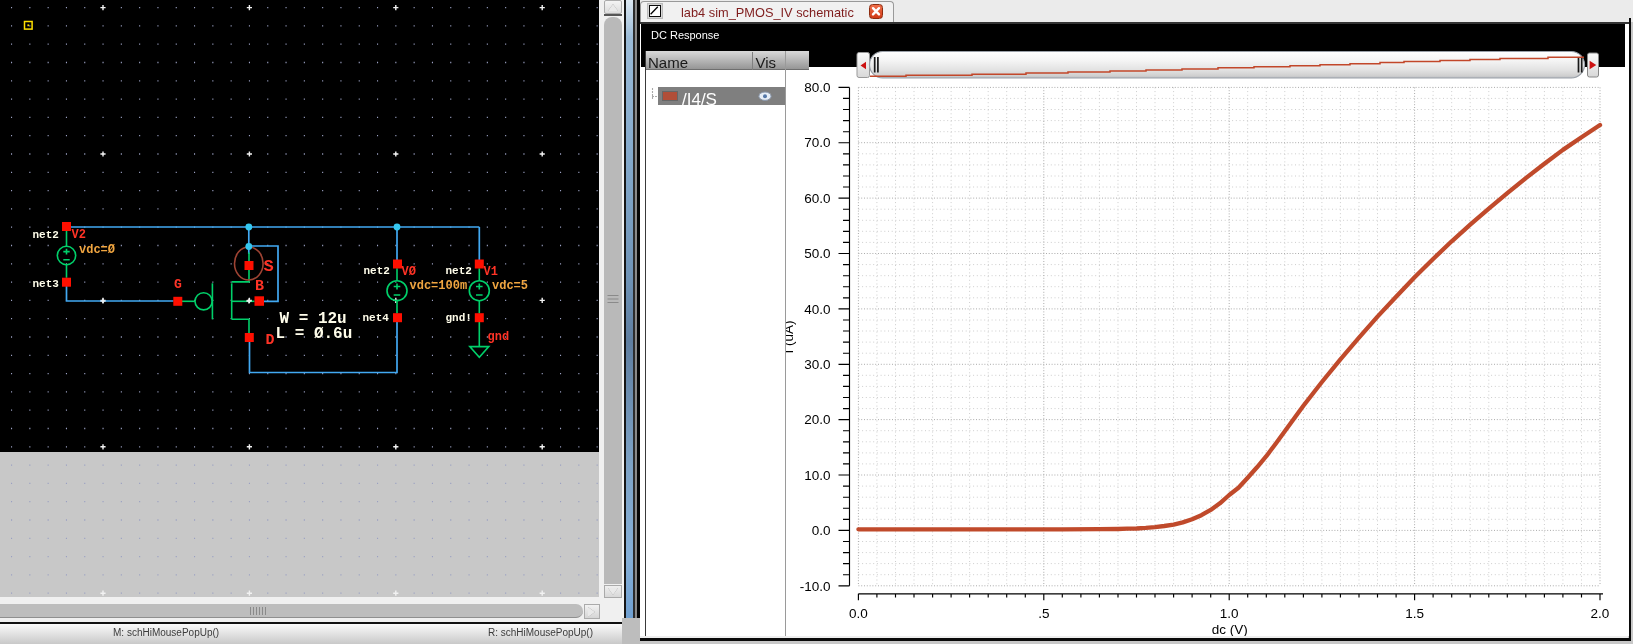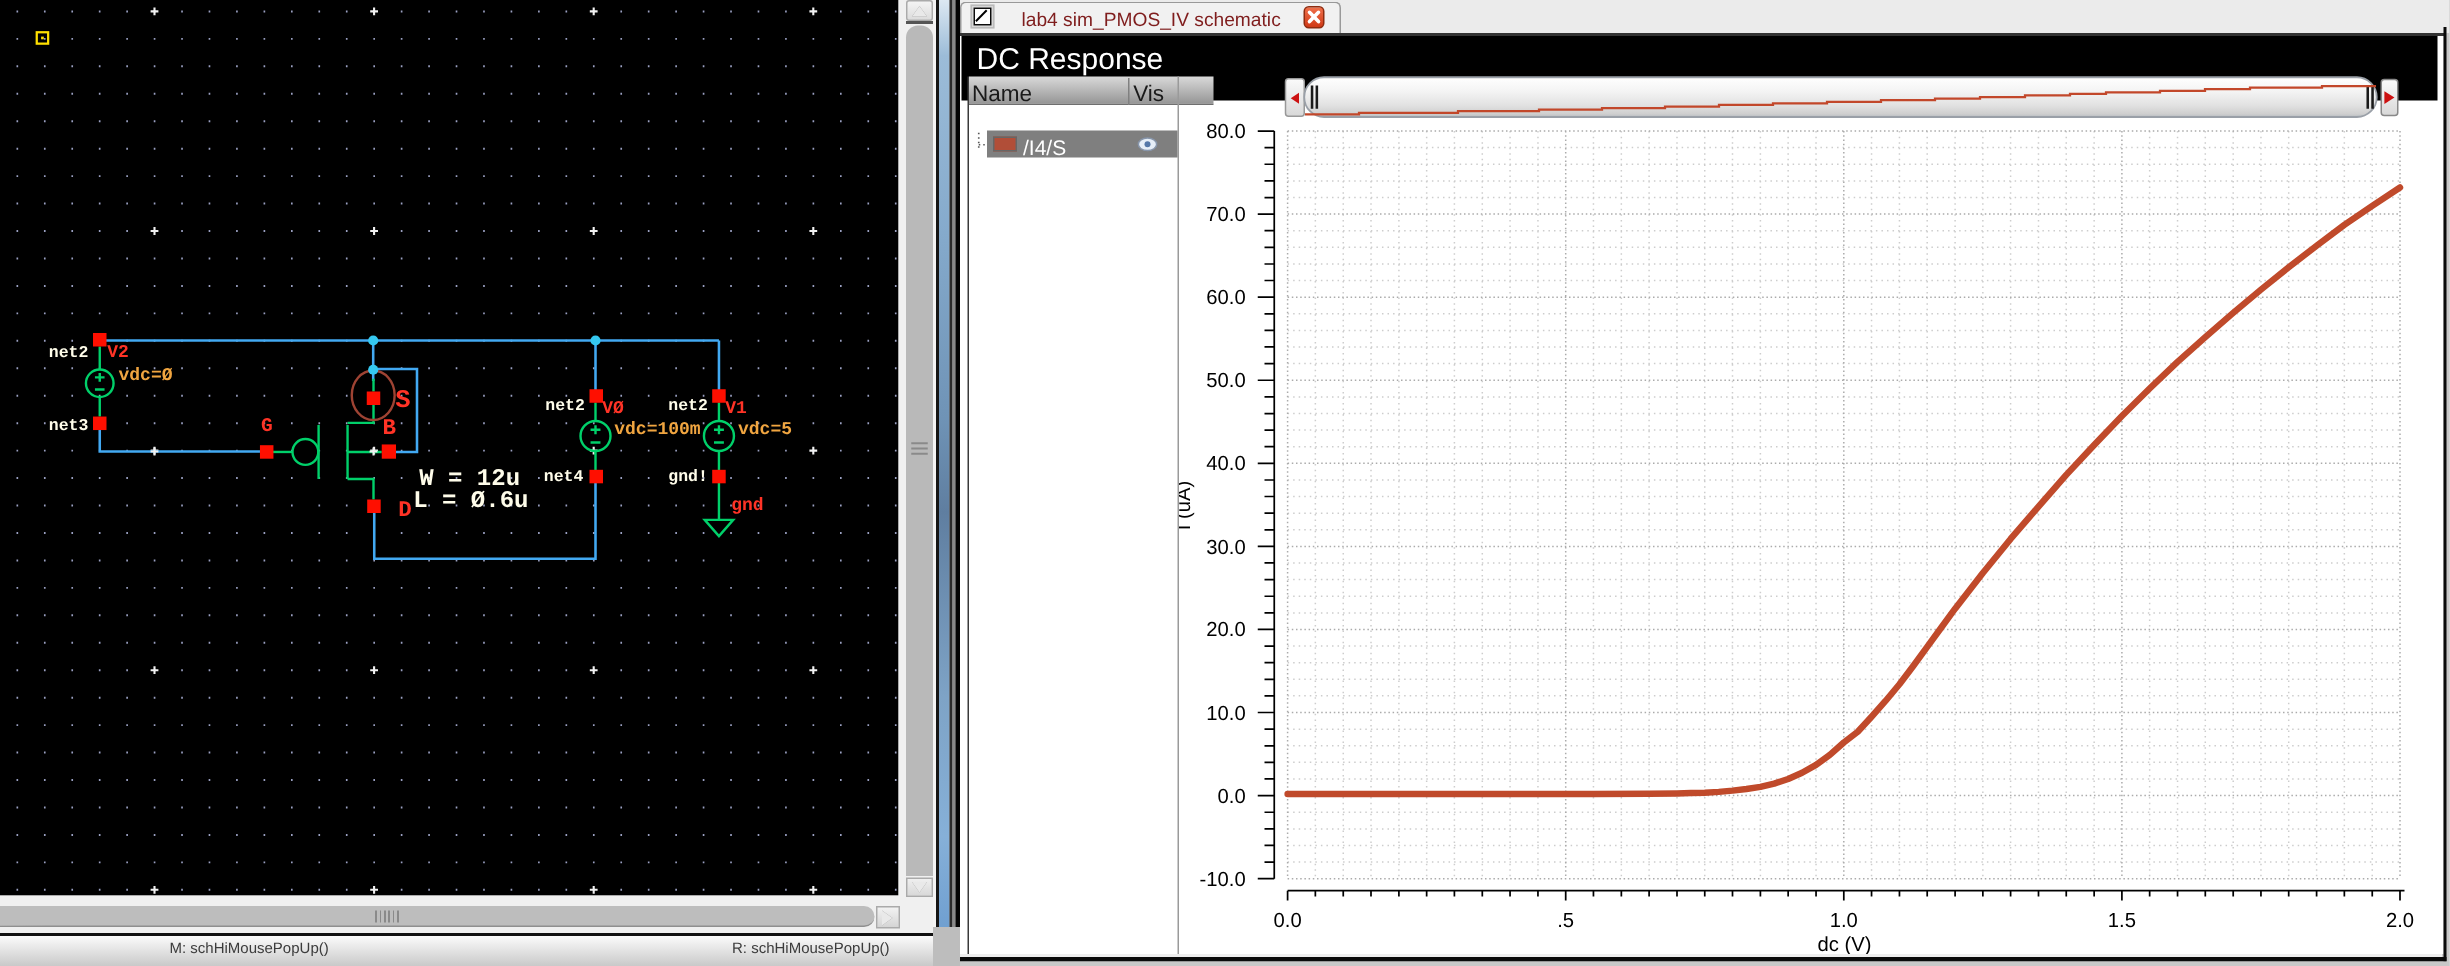--- a/index.html
+++ b/index.html
@@ -1,20 +1,20 @@
 <!DOCTYPE html>
 <html><head><meta charset="utf-8">
 <style>
 *{margin:0;padding:0;box-sizing:border-box}
 svg{display:block}
 html,body{width:1633px;height:644px;overflow:hidden;background:#c8c8c8;font-family:"Liberation Sans",sans-serif}
 #app{position:relative;width:1633px;height:644px}
 .abs{position:absolute}
 
-#canvas{left:0;top:0;width:599px;height:597px;background:#000}
+#canvas{left:0;top:0;width:599px;height:452px;background:#000}
 #lv-track{left:599px;top:0;width:24px;height:622px;background:#f0f0f0}
 #lv-up{left:603.5px;top:0;width:18px;height:14px;background:linear-gradient(#f4f4f4,#dcdcdc);border:1px solid #aaa;border-radius:2px}
 #lv-upline{left:603.5px;top:14px;width:18px;height:1.6px;background:#555}
 #lv-thumb{left:603.5px;top:16.5px;width:18px;height:567px;background:#b9b9b9;border-radius:8px 8px 0 0}
 #lv-down{left:603.5px;top:585px;width:18px;height:12.5px;background:linear-gradient(#efefef,#d8d8d8);border:1px solid #aaa}
 .tri-up{width:0;height:0;border-left:5px solid transparent;border-right:5px solid transparent;border-bottom:7px solid #e9e9e9;margin:3px auto 0;filter:drop-shadow(0 0 0.5px #888)}
 .tri-down{width:0;height:0;border-left:5px solid transparent;border-right:5px solid transparent;border-top:7px solid #e9e9e9;margin:2px auto 0;filter:drop-shadow(0 0 0.5px #888)}
 #lh-zone{left:0;top:597px;width:603px;height:25px;background:#f0f0f0}
 #lh-thumb{left:0;top:604px;width:583px;height:13.5px;background:#bdbdbd;border-radius:0 7px 7px 0;border-bottom:1px solid #8f8f8f}
 #lh-grip{left:250px;top:607px;width:16px;height:8px;background-image:repeating-linear-gradient(90deg,#8a8a8a 0,#8a8a8a 1px,transparent 1px,transparent 3px)}
@@ -33,36 +33,36 @@
 #rw-b4{left:637px;top:0;width:3px;height:638px;background:#050505}
 #rw-corner{left:622px;top:618px;width:18px;height:26px;background:#bdbdbd}
 #rw-tabbar{left:640px;top:0;width:993px;height:22px;background:#ebebeb}
 #rw-tab{left:639.5px;top:0.5px;width:254px;height:21.5px;background:#f1f1f1;border:1px solid #999;border-bottom:none;border-radius:4px 4px 0 0}
 #rw-topline{left:640px;top:22px;width:990px;height:2px;background:#333}
 #tab-icon-o{left:646.5px;top:3px;width:16px;height:16px;background:#d7d7d7;border:1px solid #bbb}
 #tab-icon{left:648.5px;top:5px;width:12px;height:12px;background:#fff;border:1.6px solid #0c0c0c}
 #tab-title{left:681px;top:4.5px;font-size:12.8px;color:#7f1d1d}
 #tab-close{left:869px;top:4px;width:14px;height:14.5px;background:linear-gradient(#ef6f4a,#d03a17);border:1px solid #8e2c10;border-radius:3.5px}
 #rw-content{left:640px;top:24px;width:988.5px;height:612px;background:#fff}
-#dcbar{left:641px;top:24px;width:984px;height:43px;background:#000;color:#fff;font-size:20px}
+#dcbar{left:641px;top:24px;width:984px;height:43px;background:#000;color:#fff;font-size:11px}
 #dcbar span{position:absolute;left:10px;top:5px}
 #rw-rb{left:1628.5px;top:18px;width:2px;height:623px;background:#0a0a0a}
 #rw-bot1{left:640px;top:635.7px;width:988px;height:2.3px;background:#eee}
 #rw-bot2{left:623.5px;top:638px;width:1007px;height:3px;background:#0a0a0a}
 #rw-bot3{left:623.5px;top:641px;width:1009.5px;height:3px;background:#c8c8c8}
 
 #pnl-bl{left:644.5px;top:50.5px;width:1.6px;height:585px;background:#3a3a3a}
 #pnl-hdr{left:646px;top:50.5px;width:163px;height:19.8px;background:linear-gradient(#d9d9d9,#969696);border-bottom:1px solid #6f6f6f;color:#1a1a1a;font-size:15px}
 #pnl-hdr .n{position:absolute;left:2px;top:3px}
 #pnl-hdr .v{position:absolute;left:109.5px;top:3px}
 #pnl-vd{left:752px;top:52px;width:1.2px;height:18px;background:#808080}
 #pnl-div{left:784.7px;top:50.5px;width:1.2px;height:585px;background:#9a9a9a}
 #row-sel{left:657.8px;top:87px;width:126.9px;height:17.8px;background:#7f7f7f}
 #row-swatch{left:661.5px;top:91.3px;width:16.3px;height:9.8px;background:#b14e38;border:0.5px solid #666}
-#row-name{left:682px;top:89.5px;color:#fff;font-size:14px}
+#row-name{left:682px;top:89.5px;color:#fff;font-size:17px}
 .al{font-size:13.5px;fill:#000;font-family:"Liberation Sans",sans-serif}
 </style></head>
 <body>
 <div id="app">
 
 <div class="abs" id="canvas">
 <svg width="599" height="597" viewBox="0 0 599 597">
 <path d="M11.0 7.6h1.1M29.3 7.6h1.1M47.6 7.6h1.1M65.9 7.6h1.1M84.2 7.6h1.1M102.5 7.6h1.1M120.8 7.6h1.1M139.1 7.6h1.1M157.4 7.6h1.1M175.7 7.6h1.1M194.0 7.6h1.1M212.3 7.6h1.1M230.6 7.6h1.1M248.9 7.6h1.1M267.2 7.6h1.1M285.5 7.6h1.1M303.8 7.6h1.1M322.1 7.6h1.1M340.4 7.6h1.1M358.7 7.6h1.1M377.0 7.6h1.1M395.3 7.6h1.1M413.6 7.6h1.1M431.9 7.6h1.1M450.2 7.6h1.1M468.5 7.6h1.1M486.8 7.6h1.1M505.1 7.6h1.1M523.4 7.6h1.1M541.7 7.6h1.1M560.0 7.6h1.1M578.3 7.6h1.1M596.6 7.6h1.1M11.0 25.9h1.1M29.3 25.9h1.1M47.6 25.9h1.1M65.9 25.9h1.1M84.2 25.9h1.1M102.5 25.9h1.1M120.8 25.9h1.1M139.1 25.9h1.1M157.4 25.9h1.1M175.7 25.9h1.1M194.0 25.9h1.1M212.3 25.9h1.1M230.6 25.9h1.1M248.9 25.9h1.1M267.2 25.9h1.1M285.5 25.9h1.1M303.8 25.9h1.1M322.1 25.9h1.1M340.4 25.9h1.1M358.7 25.9h1.1M377.0 25.9h1.1M395.3 25.9h1.1M413.6 25.9h1.1M431.9 25.9h1.1M450.2 25.9h1.1M468.5 25.9h1.1M486.8 25.9h1.1M505.1 25.9h1.1M523.4 25.9h1.1M541.7 25.9h1.1M560.0 25.9h1.1M578.3 25.9h1.1M596.6 25.9h1.1M11.0 44.2h1.1M29.3 44.2h1.1M47.6 44.2h1.1M65.9 44.2h1.1M84.2 44.2h1.1M102.5 44.2h1.1M120.8 44.2h1.1M139.1 44.2h1.1M157.4 44.2h1.1M175.7 44.2h1.1M194.0 44.2h1.1M212.3 44.2h1.1M230.6 44.2h1.1M248.9 44.2h1.1M267.2 44.2h1.1M285.5 44.2h1.1M303.8 44.2h1.1M322.1 44.2h1.1M340.4 44.2h1.1M358.7 44.2h1.1M377.0 44.2h1.1M395.3 44.2h1.1M413.6 44.2h1.1M431.9 44.2h1.1M450.2 44.2h1.1M468.5 44.2h1.1M486.8 44.2h1.1M505.1 44.2h1.1M523.4 44.2h1.1M541.7 44.2h1.1M560.0 44.2h1.1M578.3 44.2h1.1M596.6 44.2h1.1M11.0 62.5h1.1M29.3 62.5h1.1M47.6 62.5h1.1M65.9 62.5h1.1M84.2 62.5h1.1M102.5 62.5h1.1M120.8 62.5h1.1M139.1 62.5h1.1M157.4 62.5h1.1M175.7 62.5h1.1M194.0 62.5h1.1M212.3 62.5h1.1M230.6 62.5h1.1M248.9 62.5h1.1M267.2 62.5h1.1M285.5 62.5h1.1M303.8 62.5h1.1M322.1 62.5h1.1M340.4 62.5h1.1M358.7 62.5h1.1M377.0 62.5h1.1M395.3 62.5h1.1M413.6 62.5h1.1M431.9 62.5h1.1M450.2 62.5h1.1M468.5 62.5h1.1M486.8 62.5h1.1M505.1 62.5h1.1M523.4 62.5h1.1M541.7 62.5h1.1M560.0 62.5h1.1M578.3 62.5h1.1M596.6 62.5h1.1M11.0 80.8h1.1M29.3 80.8h1.1M47.6 80.8h1.1M65.9 80.8h1.1M84.2 80.8h1.1M102.5 80.8h1.1M120.8 80.8h1.1M139.1 80.8h1.1M157.4 80.8h1.1M175.7 80.8h1.1M194.0 80.8h1.1M212.3 80.8h1.1M230.6 80.8h1.1M248.9 80.8h1.1M267.2 80.8h1.1M285.5 80.8h1.1M303.8 80.8h1.1M322.1 80.8h1.1M340.4 80.8h1.1M358.7 80.8h1.1M377.0 80.8h1.1M395.3 80.8h1.1M413.6 80.8h1.1M431.9 80.8h1.1M450.2 80.8h1.1M468.5 80.8h1.1M486.8 80.8h1.1M505.1 80.8h1.1M523.4 80.8h1.1M541.7 80.8h1.1M560.0 80.8h1.1M578.3 80.8h1.1M596.6 80.8h1.1M11.0 99.1h1.1M29.3 99.1h1.1M47.6 99.1h1.1M65.9 99.1h1.1M84.2 99.1h1.1M102.5 99.1h1.1M120.8 99.1h1.1M139.1 99.1h1.1M157.4 99.1h1.1M175.7 99.1h1.1M194.0 99.1h1.1M212.3 99.1h1.1M230.6 99.1h1.1M248.9 99.1h1.1M267.2 99.1h1.1M285.5 99.1h1.1M303.8 99.1h1.1M322.1 99.1h1.1M340.4 99.1h1.1M358.7 99.1h1.1M377.0 99.1h1.1M395.3 99.1h1.1M413.6 99.1h1.1M431.9 99.1h1.1M450.2 99.1h1.1M468.5 99.1h1.1M486.8 99.1h1.1M505.1 99.1h1.1M523.4 99.1h1.1M541.7 99.1h1.1M560.0 99.1h1.1M578.3 99.1h1.1M596.6 99.1h1.1M11.0 117.4h1.1M29.3 117.4h1.1M47.6 117.4h1.1M65.9 117.4h1.1M84.2 117.4h1.1M102.5 117.4h1.1M120.8 117.4h1.1M139.1 117.4h1.1M157.4 117.4h1.1M175.7 117.4h1.1M194.0 117.4h1.1M212.3 117.4h1.1M230.6 117.4h1.1M248.9 117.4h1.1M267.2 117.4h1.1M285.5 117.4h1.1M303.8 117.4h1.1M322.1 117.4h1.1M340.4 117.4h1.1M358.7 117.4h1.1M377.0 117.4h1.1M395.3 117.4h1.1M413.6 117.4h1.1M431.9 117.4h1.1M450.2 117.4h1.1M468.5 117.4h1.1M486.8 117.4h1.1M505.1 117.4h1.1M523.4 117.4h1.1M541.7 117.4h1.1M560.0 117.4h1.1M578.3 117.4h1.1M596.6 117.4h1.1M11.0 135.7h1.1M29.3 135.7h1.1M47.6 135.7h1.1M65.9 135.7h1.1M84.2 135.7h1.1M102.5 135.7h1.1M120.8 135.7h1.1M139.1 135.7h1.1M157.4 135.7h1.1M175.7 135.7h1.1M194.0 135.7h1.1M212.3 135.7h1.1M230.6 135.7h1.1M248.9 135.7h1.1M267.2 135.7h1.1M285.5 135.7h1.1M303.8 135.7h1.1M322.1 135.7h1.1M340.4 135.7h1.1M358.7 135.7h1.1M377.0 135.7h1.1M395.3 135.7h1.1M413.6 135.7h1.1M431.9 135.7h1.1M450.2 135.7h1.1M468.5 135.7h1.1M486.8 135.7h1.1M505.1 135.7h1.1M523.4 135.7h1.1M541.7 135.7h1.1M560.0 135.7h1.1M578.3 135.7h1.1M596.6 135.7h1.1M11.0 154.0h1.1M29.3 154.0h1.1M47.6 154.0h1.1M65.9 154.0h1.1M84.2 154.0h1.1M102.5 154.0h1.1M120.8 154.0h1.1M139.1 154.0h1.1M157.4 154.0h1.1M175.7 154.0h1.1M194.0 154.0h1.1M212.3 154.0h1.1M230.6 154.0h1.1M248.9 154.0h1.1M267.2 154.0h1.1M285.5 154.0h1.1M303.8 154.0h1.1M322.1 154.0h1.1M340.4 154.0h1.1M358.7 154.0h1.1M377.0 154.0h1.1M395.3 154.0h1.1M413.6 154.0h1.1M431.9 154.0h1.1M450.2 154.0h1.1M468.5 154.0h1.1M486.8 154.0h1.1M505.1 154.0h1.1M523.4 154.0h1.1M541.7 154.0h1.1M560.0 154.0h1.1M578.3 154.0h1.1M596.6 154.0h1.1M11.0 172.3h1.1M29.3 172.3h1.1M47.6 172.3h1.1M65.9 172.3h1.1M84.2 172.3h1.1M102.5 172.3h1.1M120.8 172.3h1.1M139.1 172.3h1.1M157.4 172.3h1.1M175.7 172.3h1.1M194.0 172.3h1.1M212.3 172.3h1.1M230.6 172.3h1.1M248.9 172.3h1.1M267.2 172.3h1.1M285.5 172.3h1.1M303.8 172.3h1.1M322.1 172.3h1.1M340.4 172.3h1.1M358.7 172.3h1.1M377.0 172.3h1.1M395.3 172.3h1.1M413.6 172.3h1.1M431.9 172.3h1.1M450.2 172.3h1.1M468.5 172.3h1.1M486.8 172.3h1.1M505.1 172.3h1.1M523.4 172.3h1.1M541.7 172.3h1.1M560.0 172.3h1.1M578.3 172.3h1.1M596.6 172.3h1.1M11.0 190.6h1.1M29.3 190.6h1.1M47.6 190.6h1.1M65.9 190.6h1.1M84.2 190.6h1.1M102.5 190.6h1.1M120.8 190.6h1.1M139.1 190.6h1.1M157.4 190.6h1.1M175.7 190.6h1.1M194.0 190.6h1.1M212.3 190.6h1.1M230.6 190.6h1.1M248.9 190.6h1.1M267.2 190.6h1.1M285.5 190.6h1.1M303.8 190.6h1.1M322.1 190.6h1.1M340.4 190.6h1.1M358.7 190.6h1.1M377.0 190.6h1.1M395.3 190.6h1.1M413.6 190.6h1.1M431.9 190.6h1.1M450.2 190.6h1.1M468.5 190.6h1.1M486.8 190.6h1.1M505.1 190.6h1.1M523.4 190.6h1.1M541.7 190.6h1.1M560.0 190.6h1.1M578.3 190.6h1.1M596.6 190.6h1.1M11.0 208.9h1.1M29.3 208.9h1.1M47.6 208.9h1.1M65.9 208.9h1.1M84.2 208.9h1.1M102.5 208.9h1.1M120.8 208.9h1.1M139.1 208.9h1.1M157.4 208.9h1.1M175.7 208.9h1.1M194.0 208.9h1.1M212.3 208.9h1.1M230.6 208.9h1.1M248.9 208.9h1.1M267.2 208.9h1.1M285.5 208.9h1.1M303.8 208.9h1.1M322.1 208.9h1.1M340.4 208.9h1.1M358.7 208.9h1.1M377.0 208.9h1.1M395.3 208.9h1.1M413.6 208.9h1.1M431.9 208.9h1.1M450.2 208.9h1.1M468.5 208.9h1.1M486.8 208.9h1.1M505.1 208.9h1.1M523.4 208.9h1.1M541.7 208.9h1.1M560.0 208.9h1.1M578.3 208.9h1.1M596.6 208.9h1.1M11.0 227.2h1.1M29.3 227.2h1.1M47.6 227.2h1.1M65.9 227.2h1.1M84.2 227.2h1.1M102.5 227.2h1.1M120.8 227.2h1.1M139.1 227.2h1.1M157.4 227.2h1.1M175.7 227.2h1.1M194.0 227.2h1.1M212.3 227.2h1.1M230.6 227.2h1.1M248.9 227.2h1.1M267.2 227.2h1.1M285.5 227.2h1.1M303.8 227.2h1.1M322.1 227.2h1.1M340.4 227.2h1.1M358.7 227.2h1.1M377.0 227.2h1.1M395.3 227.2h1.1M413.6 227.2h1.1M431.9 227.2h1.1M450.2 227.2h1.1M468.5 227.2h1.1M486.8 227.2h1.1M505.1 227.2h1.1M523.4 227.2h1.1M541.7 227.2h1.1M560.0 227.2h1.1M578.3 227.2h1.1M596.6 227.2h1.1M11.0 245.5h1.1M29.3 245.5h1.1M47.6 245.5h1.1M65.9 245.5h1.1M84.2 245.5h1.1M102.5 245.5h1.1M120.8 245.5h1.1M139.1 245.5h1.1M157.4 245.5h1.1M175.7 245.5h1.1M194.0 245.5h1.1M212.3 245.5h1.1M230.6 245.5h1.1M248.9 245.5h1.1M267.2 245.5h1.1M285.5 245.5h1.1M303.8 245.5h1.1M322.1 245.5h1.1M340.4 245.5h1.1M358.7 245.5h1.1M377.0 245.5h1.1M395.3 245.5h1.1M413.6 245.5h1.1M431.9 245.5h1.1M450.2 245.5h1.1M468.5 245.5h1.1M486.8 245.5h1.1M505.1 245.5h1.1M523.4 245.5h1.1M541.7 245.5h1.1M560.0 245.5h1.1M578.3 245.5h1.1M596.6 245.5h1.1M11.0 263.8h1.1M29.3 263.8h1.1M47.6 263.8h1.1M65.9 263.8h1.1M84.2 263.8h1.1M102.5 263.8h1.1M120.8 263.8h1.1M139.1 263.8h1.1M157.4 263.8h1.1M175.7 263.8h1.1M194.0 263.8h1.1M212.3 263.8h1.1M230.6 263.8h1.1M248.9 263.8h1.1M267.2 263.8h1.1M285.5 263.8h1.1M303.8 263.8h1.1M322.1 263.8h1.1M340.4 263.8h1.1M358.7 263.8h1.1M377.0 263.8h1.1M395.3 263.8h1.1M413.6 263.8h1.1M431.9 263.8h1.1M450.2 263.8h1.1M468.5 263.8h1.1M486.8 263.8h1.1M505.1 263.8h1.1M523.4 263.8h1.1M541.7 263.8h1.1M560.0 263.8h1.1M578.3 263.8h1.1M596.6 263.8h1.1M11.0 282.1h1.1M29.3 282.1h1.1M47.6 282.1h1.1M65.9 282.1h1.1M84.2 282.1h1.1M102.5 282.1h1.1M120.8 282.1h1.1M139.1 282.1h1.1M157.4 282.1h1.1M175.7 282.1h1.1M194.0 282.1h1.1M212.3 282.1h1.1M230.6 282.1h1.1M248.9 282.1h1.1M267.2 282.1h1.1M285.5 282.1h1.1M303.8 282.1h1.1M322.1 282.1h1.1M340.4 282.1h1.1M358.7 282.1h1.1M377.0 282.1h1.1M395.3 282.1h1.1M413.6 282.1h1.1M431.9 282.1h1.1M450.2 282.1h1.1M468.5 282.1h1.1M486.8 282.1h1.1M505.1 282.1h1.1M523.4 282.1h1.1M541.7 282.1h1.1M560.0 282.1h1.1M578.3 282.1h1.1M596.6 282.1h1.1M11.0 300.4h1.1M29.3 300.4h1.1M47.6 300.4h1.1M65.9 300.4h1.1M84.2 300.4h1.1M102.5 300.4h1.1M120.8 300.4h1.1M139.1 300.4h1.1M157.4 300.4h1.1M175.7 300.4h1.1M194.0 300.4h1.1M212.3 300.4h1.1M230.6 300.4h1.1M248.9 300.4h1.1M267.2 300.4h1.1M285.5 300.4h1.1M303.8 300.4h1.1M322.1 300.4h1.1M340.4 300.4h1.1M358.7 300.4h1.1M377.0 300.4h1.1M395.3 300.4h1.1M413.6 300.4h1.1M431.9 300.4h1.1M450.2 300.4h1.1M468.5 300.4h1.1M486.8 300.4h1.1M505.1 300.4h1.1M523.4 300.4h1.1M541.7 300.4h1.1M560.0 300.4h1.1M578.3 300.4h1.1M596.6 300.4h1.1M11.0 318.7h1.1M29.3 318.7h1.1M47.6 318.7h1.1M65.9 318.7h1.1M84.2 318.7h1.1M102.5 318.7h1.1M120.8 318.7h1.1M139.1 318.7h1.1M157.4 318.7h1.1M175.7 318.7h1.1M194.0 318.7h1.1M212.3 318.7h1.1M230.6 318.7h1.1M248.9 318.7h1.1M267.2 318.7h1.1M285.5 318.7h1.1M303.8 318.7h1.1M322.1 318.7h1.1M340.4 318.7h1.1M358.7 318.7h1.1M377.0 318.7h1.1M395.3 318.7h1.1M413.6 318.7h1.1M431.9 318.7h1.1M450.2 318.7h1.1M468.5 318.7h1.1M486.8 318.7h1.1M505.1 318.7h1.1M523.4 318.7h1.1M541.7 318.7h1.1M560.0 318.7h1.1M578.3 318.7h1.1M596.6 318.7h1.1M11.0 337.0h1.1M29.3 337.0h1.1M47.6 337.0h1.1M65.9 337.0h1.1M84.2 337.0h1.1M102.5 337.0h1.1M120.8 337.0h1.1M139.1 337.0h1.1M157.4 337.0h1.1M175.7 337.0h1.1M194.0 337.0h1.1M212.3 337.0h1.1M230.6 337.0h1.1M248.9 337.0h1.1M267.2 337.0h1.1M285.5 337.0h1.1M303.8 337.0h1.1M322.1 337.0h1.1M340.4 337.0h1.1M358.7 337.0h1.1M377.0 337.0h1.1M395.3 337.0h1.1M413.6 337.0h1.1M431.9 337.0h1.1M450.2 337.0h1.1M468.5 337.0h1.1M486.8 337.0h1.1M505.1 337.0h1.1M523.4 337.0h1.1M541.7 337.0h1.1M560.0 337.0h1.1M578.3 337.0h1.1M596.6 337.0h1.1M11.0 355.3h1.1M29.3 355.3h1.1M47.6 355.3h1.1M65.9 355.3h1.1M84.2 355.3h1.1M102.5 355.3h1.1M120.8 355.3h1.1M139.1 355.3h1.1M157.4 355.3h1.1M175.7 355.3h1.1M194.0 355.3h1.1M212.3 355.3h1.1M230.6 355.3h1.1M248.9 355.3h1.1M267.2 355.3h1.1M285.5 355.3h1.1M303.8 355.3h1.1M322.1 355.3h1.1M340.4 355.3h1.1M358.7 355.3h1.1M377.0 355.3h1.1M395.3 355.3h1.1M413.6 355.3h1.1M431.9 355.3h1.1M450.2 355.3h1.1M468.5 355.3h1.1M486.8 355.3h1.1M505.1 355.3h1.1M523.4 355.3h1.1M541.7 355.3h1.1M560.0 355.3h1.1M578.3 355.3h1.1M596.6 355.3h1.1M11.0 373.6h1.1M29.3 373.6h1.1M47.6 373.6h1.1M65.9 373.6h1.1M84.2 373.6h1.1M102.5 373.6h1.1M120.8 373.6h1.1M139.1 373.6h1.1M157.4 373.6h1.1M175.7 373.6h1.1M194.0 373.6h1.1M212.3 373.6h1.1M230.6 373.6h1.1M248.9 373.6h1.1M267.2 373.6h1.1M285.5 373.6h1.1M303.8 373.6h1.1M322.1 373.6h1.1M340.4 373.6h1.1M358.7 373.6h1.1M377.0 373.6h1.1M395.3 373.6h1.1M413.6 373.6h1.1M431.9 373.6h1.1M450.2 373.6h1.1M468.5 373.6h1.1M486.8 373.6h1.1M505.1 373.6h1.1M523.4 373.6h1.1M541.7 373.6h1.1M560.0 373.6h1.1M578.3 373.6h1.1M596.6 373.6h1.1M11.0 391.9h1.1M29.3 391.9h1.1M47.6 391.9h1.1M65.9 391.9h1.1M84.2 391.9h1.1M102.5 391.9h1.1M120.8 391.9h1.1M139.1 391.9h1.1M157.4 391.9h1.1M175.7 391.9h1.1M194.0 391.9h1.1M212.3 391.9h1.1M230.6 391.9h1.1M248.9 391.9h1.1M267.2 391.9h1.1M285.5 391.9h1.1M303.8 391.9h1.1M322.1 391.9h1.1M340.4 391.9h1.1M358.7 391.9h1.1M377.0 391.9h1.1M395.3 391.9h1.1M413.6 391.9h1.1M431.9 391.9h1.1M450.2 391.9h1.1M468.5 391.9h1.1M486.8 391.9h1.1M505.1 391.9h1.1M523.4 391.9h1.1M541.7 391.9h1.1M560.0 391.9h1.1M578.3 391.9h1.1M596.6 391.9h1.1M11.0 410.2h1.1M29.3 410.2h1.1M47.6 410.2h1.1M65.9 410.2h1.1M84.2 410.2h1.1M102.5 410.2h1.1M120.8 410.2h1.1M139.1 410.2h1.1M157.4 410.2h1.1M175.7 410.2h1.1M194.0 410.2h1.1M212.3 410.2h1.1M230.6 410.2h1.1M248.9 410.2h1.1M267.2 410.2h1.1M285.5 410.2h1.1M303.8 410.2h1.1M322.1 410.2h1.1M340.4 410.2h1.1M358.7 410.2h1.1M377.0 410.2h1.1M395.3 410.2h1.1M413.6 410.2h1.1M431.9 410.2h1.1M450.2 410.2h1.1M468.5 410.2h1.1M486.8 410.2h1.1M505.1 410.2h1.1M523.4 410.2h1.1M541.7 410.2h1.1M560.0 410.2h1.1M578.3 410.2h1.1M596.6 410.2h1.1M11.0 428.5h1.1M29.3 428.5h1.1M47.6 428.5h1.1M65.9 428.5h1.1M84.2 428.5h1.1M102.5 428.5h1.1M120.8 428.5h1.1M139.1 428.5h1.1M157.4 428.5h1.1M175.7 428.5h1.1M194.0 428.5h1.1M212.3 428.5h1.1M230.6 428.5h1.1M248.9 428.5h1.1M267.2 428.5h1.1M285.5 428.5h1.1M303.8 428.5h1.1M322.1 428.5h1.1M340.4 428.5h1.1M358.7 428.5h1.1M377.0 428.5h1.1M395.3 428.5h1.1M413.6 428.5h1.1M431.9 428.5h1.1M450.2 428.5h1.1M468.5 428.5h1.1M486.8 428.5h1.1M505.1 428.5h1.1M523.4 428.5h1.1M541.7 428.5h1.1M560.0 428.5h1.1M578.3 428.5h1.1M596.6 428.5h1.1M11.0 446.8h1.1M29.3 446.8h1.1M47.6 446.8h1.1M65.9 446.8h1.1M84.2 446.8h1.1M102.5 446.8h1.1M120.8 446.8h1.1M139.1 446.8h1.1M157.4 446.8h1.1M175.7 446.8h1.1M194.0 446.8h1.1M212.3 446.8h1.1M230.6 446.8h1.1M248.9 446.8h1.1M267.2 446.8h1.1M285.5 446.8h1.1M303.8 446.8h1.1M322.1 446.8h1.1M340.4 446.8h1.1M358.7 446.8h1.1M377.0 446.8h1.1M395.3 446.8h1.1M413.6 446.8h1.1M431.9 446.8h1.1M450.2 446.8h1.1M468.5 446.8h1.1M486.8 446.8h1.1M505.1 446.8h1.1M523.4 446.8h1.1M541.7 446.8h1.1M560.0 446.8h1.1M578.3 446.8h1.1M596.6 446.8h1.1M11.0 465.1h1.1M29.3 465.1h1.1M47.6 465.1h1.1M65.9 465.1h1.1M84.2 465.1h1.1M102.5 465.1h1.1M120.8 465.1h1.1M139.1 465.1h1.1M157.4 465.1h1.1M175.7 465.1h1.1M194.0 465.1h1.1M212.3 465.1h1.1M230.6 465.1h1.1M248.9 465.1h1.1M267.2 465.1h1.1M285.5 465.1h1.1M303.8 465.1h1.1M322.1 465.1h1.1M340.4 465.1h1.1M358.7 465.1h1.1M377.0 465.1h1.1M395.3 465.1h1.1M413.6 465.1h1.1M431.9 465.1h1.1M450.2 465.1h1.1M468.5 465.1h1.1M486.8 465.1h1.1M505.1 465.1h1.1M523.4 465.1h1.1M541.7 465.1h1.1M560.0 465.1h1.1M578.3 465.1h1.1M596.6 465.1h1.1M11.0 483.4h1.1M29.3 483.4h1.1M47.6 483.4h1.1M65.9 483.4h1.1M84.2 483.4h1.1M102.5 483.4h1.1M120.8 483.4h1.1M139.1 483.4h1.1M157.4 483.4h1.1M175.7 483.4h1.1M194.0 483.4h1.1M212.3 483.4h1.1M230.6 483.4h1.1M248.9 483.4h1.1M267.2 483.4h1.1M285.5 483.4h1.1M303.8 483.4h1.1M322.1 483.4h1.1M340.4 483.4h1.1M358.7 483.4h1.1M377.0 483.4h1.1M395.3 483.4h1.1M413.6 483.4h1.1M431.9 483.4h1.1M450.2 483.4h1.1M468.5 483.4h1.1M486.8 483.4h1.1M505.1 483.4h1.1M523.4 483.4h1.1M541.7 483.4h1.1M560.0 483.4h1.1M578.3 483.4h1.1M596.6 483.4h1.1M11.0 501.7h1.1M29.3 501.7h1.1M47.6 501.7h1.1M65.9 501.7h1.1M84.2 501.7h1.1M102.5 501.7h1.1M120.8 501.7h1.1M139.1 501.7h1.1M157.4 501.7h1.1M175.7 501.7h1.1M194.0 501.7h1.1M212.3 501.7h1.1M230.6 501.7h1.1M248.9 501.7h1.1M267.2 501.7h1.1M285.5 501.7h1.1M303.8 501.7h1.1M322.1 501.7h1.1M340.4 501.7h1.1M358.7 501.7h1.1M377.0 501.7h1.1M395.3 501.7h1.1M413.6 501.7h1.1M431.9 501.7h1.1M450.2 501.7h1.1M468.5 501.7h1.1M486.8 501.7h1.1M505.1 501.7h1.1M523.4 501.7h1.1M541.7 501.7h1.1M560.0 501.7h1.1M578.3 501.7h1.1M596.6 501.7h1.1M11.0 520.0h1.1M29.3 520.0h1.1M47.6 520.0h1.1M65.9 520.0h1.1M84.2 520.0h1.1M102.5 520.0h1.1M120.8 520.0h1.1M139.1 520.0h1.1M157.4 520.0h1.1M175.7 520.0h1.1M194.0 520.0h1.1M212.3 520.0h1.1M230.6 520.0h1.1M248.9 520.0h1.1M267.2 520.0h1.1M285.5 520.0h1.1M303.8 520.0h1.1M322.1 520.0h1.1M340.4 520.0h1.1M358.7 520.0h1.1M377.0 520.0h1.1M395.3 520.0h1.1M413.6 520.0h1.1M431.9 520.0h1.1M450.2 520.0h1.1M468.5 520.0h1.1M486.8 520.0h1.1M505.1 520.0h1.1M523.4 520.0h1.1M541.7 520.0h1.1M560.0 520.0h1.1M578.3 520.0h1.1M596.6 520.0h1.1M11.0 538.3h1.1M29.3 538.3h1.1M47.6 538.3h1.1M65.9 538.3h1.1M84.2 538.3h1.1M102.5 538.3h1.1M120.8 538.3h1.1M139.1 538.3h1.1M157.4 538.3h1.1M175.7 538.3h1.1M194.0 538.3h1.1M212.3 538.3h1.1M230.6 538.3h1.1M248.9 538.3h1.1M267.2 538.3h1.1M285.5 538.3h1.1M303.8 538.3h1.1M322.1 538.3h1.1M340.4 538.3h1.1M358.7 538.3h1.1M377.0 538.3h1.1M395.3 538.3h1.1M413.6 538.3h1.1M431.9 538.3h1.1M450.2 538.3h1.1M468.5 538.3h1.1M486.8 538.3h1.1M505.1 538.3h1.1M523.4 538.3h1.1M541.7 538.3h1.1M560.0 538.3h1.1M578.3 538.3h1.1M596.6 538.3h1.1M11.0 556.6h1.1M29.3 556.6h1.1M47.6 556.6h1.1M65.9 556.6h1.1M84.2 556.6h1.1M102.5 556.6h1.1M120.8 556.6h1.1M139.1 556.6h1.1M157.4 556.6h1.1M175.7 556.6h1.1M194.0 556.6h1.1M212.3 556.6h1.1M230.6 556.6h1.1M248.9 556.6h1.1M267.2 556.6h1.1M285.5 556.6h1.1M303.8 556.6h1.1M322.1 556.6h1.1M340.4 556.6h1.1M358.7 556.6h1.1M377.0 556.6h1.1M395.3 556.6h1.1M413.6 556.6h1.1M431.9 556.6h1.1M450.2 556.6h1.1M468.5 556.6h1.1M486.8 556.6h1.1M505.1 556.6h1.1M523.4 556.6h1.1M541.7 556.6h1.1M560.0 556.6h1.1M578.3 556.6h1.1M596.6 556.6h1.1M11.0 574.9h1.1M29.3 574.9h1.1M47.6 574.9h1.1M65.9 574.9h1.1M84.2 574.9h1.1M102.5 574.9h1.1M120.8 574.9h1.1M139.1 574.9h1.1M157.4 574.9h1.1M175.7 574.9h1.1M194.0 574.9h1.1M212.3 574.9h1.1M230.6 574.9h1.1M248.9 574.9h1.1M267.2 574.9h1.1M285.5 574.9h1.1M303.8 574.9h1.1M322.1 574.9h1.1M340.4 574.9h1.1M358.7 574.9h1.1M377.0 574.9h1.1M395.3 574.9h1.1M413.6 574.9h1.1M431.9 574.9h1.1M450.2 574.9h1.1M468.5 574.9h1.1M486.8 574.9h1.1M505.1 574.9h1.1M523.4 574.9h1.1M541.7 574.9h1.1M560.0 574.9h1.1M578.3 574.9h1.1M596.6 574.9h1.1M11.0 593.2h1.1M29.3 593.2h1.1M47.6 593.2h1.1M65.9 593.2h1.1M84.2 593.2h1.1M102.5 593.2h1.1M120.8 593.2h1.1M139.1 593.2h1.1M157.4 593.2h1.1M175.7 593.2h1.1M194.0 593.2h1.1M212.3 593.2h1.1M230.6 593.2h1.1M248.9 593.2h1.1M267.2 593.2h1.1M285.5 593.2h1.1M303.8 593.2h1.1M322.1 593.2h1.1M340.4 593.2h1.1M358.7 593.2h1.1M377.0 593.2h1.1M395.3 593.2h1.1M413.6 593.2h1.1M431.9 593.2h1.1M450.2 593.2h1.1M468.5 593.2h1.1M486.8 593.2h1.1M505.1 593.2h1.1M523.4 593.2h1.1M541.7 593.2h1.1M560.0 593.2h1.1M578.3 593.2h1.1M596.6 593.2h1.1" stroke="#9aa0c2" stroke-width="1.3" fill="none"></path>
 <path d="M100.4 7.6h5.2M103.0 5.0v5.2M246.8 7.6h5.2M249.4 5.0v5.2M393.2 7.6h5.2M395.8 5.0v5.2M539.6 7.6h5.2M542.2 5.0v5.2M100.4 154.0h5.2M103.0 151.4v5.2M246.8 154.0h5.2M249.4 151.4v5.2M393.2 154.0h5.2M395.8 151.4v5.2M539.6 154.0h5.2M542.2 151.4v5.2M100.4 300.4h5.2M103.0 297.8v5.2M246.8 300.4h5.2M249.4 297.8v5.2M393.2 300.4h5.2M395.8 297.8v5.2M539.6 300.4h5.2M542.2 297.8v5.2M100.4 446.8h5.2M103.0 444.2v5.2M246.8 446.8h5.2M249.4 444.2v5.2M393.2 446.8h5.2M395.8 444.2v5.2M539.6 446.8h5.2M542.2 444.2v5.2M100.4 593.2h5.2M103.0 590.6v5.2M246.8 593.2h5.2M249.4 590.6v5.2M393.2 593.2h5.2M395.8 590.6v5.2M539.6 593.2h5.2M542.2 590.6v5.2" stroke="#f2f2f2" stroke-width="1.4" fill="none"></path>
 <rect x="24.5" y="21.5" width="7.6" height="7.6" fill="none" stroke="#ffe000" stroke-width="1.5"></rect>

